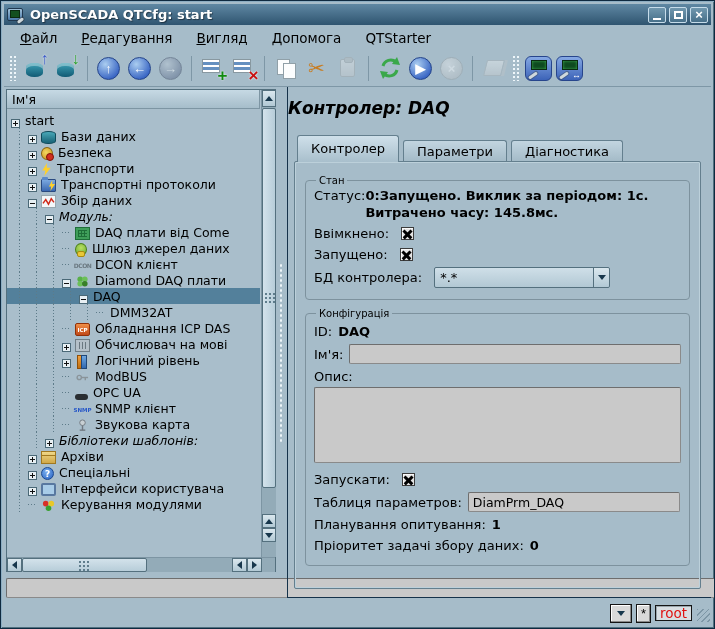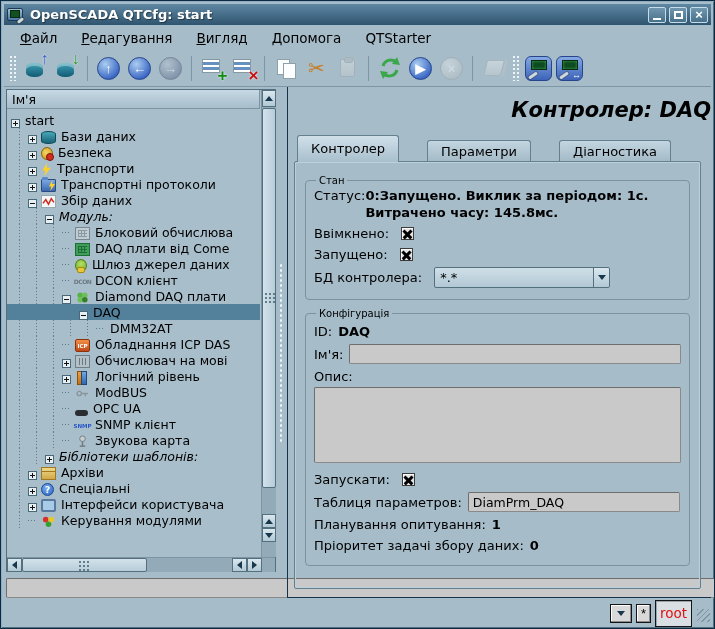--- a/index.html
+++ b/index.html
@@ -136,22 +136,22 @@
     box-shadow:inset 1px 1px 0 #fafafa;flex:none;}
   .cb.checked::before,.cb.checked::after{content:"";position:absolute;left:0;right:0;top:5px;height:2.6px;background:#000;margin:auto;width:11px;}
   .cb.checked::before{transform:rotate(45deg);} .cb.checked::after{transform:rotate(-45deg);}
   .combo{display:flex;align-items:center;width:176px;height:21px;margin-left:6px;
     background:linear-gradient(#cfdfe8,#b2c8d4);border:1px solid #54707e;border-radius:2px;}
   .combo-val{flex:1;padding:0 5px;font-size:13px;}
   .combo-arrow{width:16px;align-self:stretch;border-left:1px solid #54707e;display:flex;align-items:center;justify-content:center;
     background:linear-gradient(#dae7ee,#b2c9d5);border-radius:0 2px 2px 0;}
   
   .right{position:absolute;left:286px;top:86px;width:424px;height:511px;border-left:1px solid #15324a;border-bottom:1px solid #15324a;}
-  .rtitle{position:absolute;left:0;right:0;top:11px;text-align:right;font-weight:bold;font-style:italic;font-size:21px;}
-  .tabbar{position:absolute;left:9px;top:47px;height:27px;display:flex;align-items:flex-end;z-index:2;gap:24px;}
+  .rtitle{position:absolute;left:0;right:0;top:11px;text-align:left;font-weight:bold;font-style:italic;font-size:17px;}
+  .tabbar{position:absolute;left:9px;top:47px;height:27px;display:flex;align-items:flex-end;z-index:2;}
   .tab{margin-right:4px;border:1px solid #647f8e;border-bottom:none;border-radius:3px 3px 0 0;padding:0 13px;
     background:linear-gradient(#c2d5e0,#a4bbc8);height:21px;line-height:21px;font-size:13px;}
   .tab.active{height:27px;line-height:26px;background:linear-gradient(#cfe0ea,#a8bfcc);margin-bottom:-1px;}
   .tabframe{position:absolute;left:6px;top:74px;right:10px;bottom:8px;border:1px solid #647f8e;border-radius:2px;
     box-shadow:inset 1px 1px 0 #bcd0da,inset -1px -1px 0 #bcd0da;overflow:hidden;}
   fieldset{border:1px solid #7d929e;border-radius:4px;margin:0 10px 8px;padding:0 8px 7px;min-width:0;}
   fieldset.st{margin-top:13px;}
   legend{padding:0 3px;font-size:10px;margin-left:2px;}
   .row{display:flex;align-items:center;margin:4px 0;font-size:13px;line-height:17px;}
   .row .lbl{margin-right:6px;}
@@ -159,21 +159,21 @@
   .status-row{display:flex;margin:1px 0 2px;font-size:13px;line-height:17px;}
   .status-val{font-weight:bold;}
   .grow{flex:1;}
   
   .statusbar{position:absolute;left:3px;right:3px;bottom:4px;height:22px;display:flex;align-items:center;
     justify-content:flex-end;gap:4px;padding-right:19px;}
   .sb-btn{width:22px;height:19px;background:#d9d9d9;border:1px solid #141414;display:flex;align-items:center;justify-content:center;
     box-shadow:inset -1px -1px 0 #8a8a8a,inset 1px 1px 0 #fff;padding:0;}
   .sb-star{width:15px;height:19px;background:#d9d9d9;border:1px solid #141414;display:flex;align-items:center;justify-content:center;
     box-shadow:inset -1px -1px 0 #8a8a8a,inset 1px 1px 0 #fff;font-size:13px;padding:0;}
-  .sb-user{height:27px;min-width:37px;padding:0 4px;background:#d9dfe3;border:1px solid #141414;
+  .sb-user{height:16px;min-width:37px;padding:0 4px;background:#d9dfe3;border:1px solid #141414;
     color:var(--c-user_text,#e01212);display:flex;align-items:center;justify-content:center;font-size:13.5px;
     box-shadow:inset 1px 1px 0 #99a5ab;}
   .grip{position:absolute;right:4px;bottom:6px;width:13px;height:13px;
     background:repeating-linear-gradient(135deg,#7e97a6 0 1px,transparent 1px 4px);}
 </style>
 </head>
 <body>
 
 <div class="win">
 
@@ -320,28 +320,20 @@
               <polyline points="1,8 4,4 7,9 10,3 13,7" fill="none" stroke="#d02818" stroke-width="1.6"></polyline>
             </svg>
           </span>
           <span class="tlabel">Збір даних</span>
         </div>
         <div class="trow it">
           <span class="guide"></span>
           <span class="guide"></span>
           <span class="exp"></span>
           <span class="tlabel">Модуль:</span>
-        </div>
-        <div class="trow">
-          <span class="guide"></span>
-          <span class="guide"></span>
-          <span class="guide"></span>
-          <span class="stub"></span>
-          <span class="ti i-grid"></span>
-          <span class="tlabel">Блоковий обчислюва</span>
         </div>
         <div class="trow">
           <span class="guide"></span>
           <span class="guide"></span>
           <span class="guide"></span>
           <span class="stub"></span>
           <span class="ti i-board"></span>
           <span class="tlabel">DAQ плати від Come</span>
         </div>
         <div class="trow">

